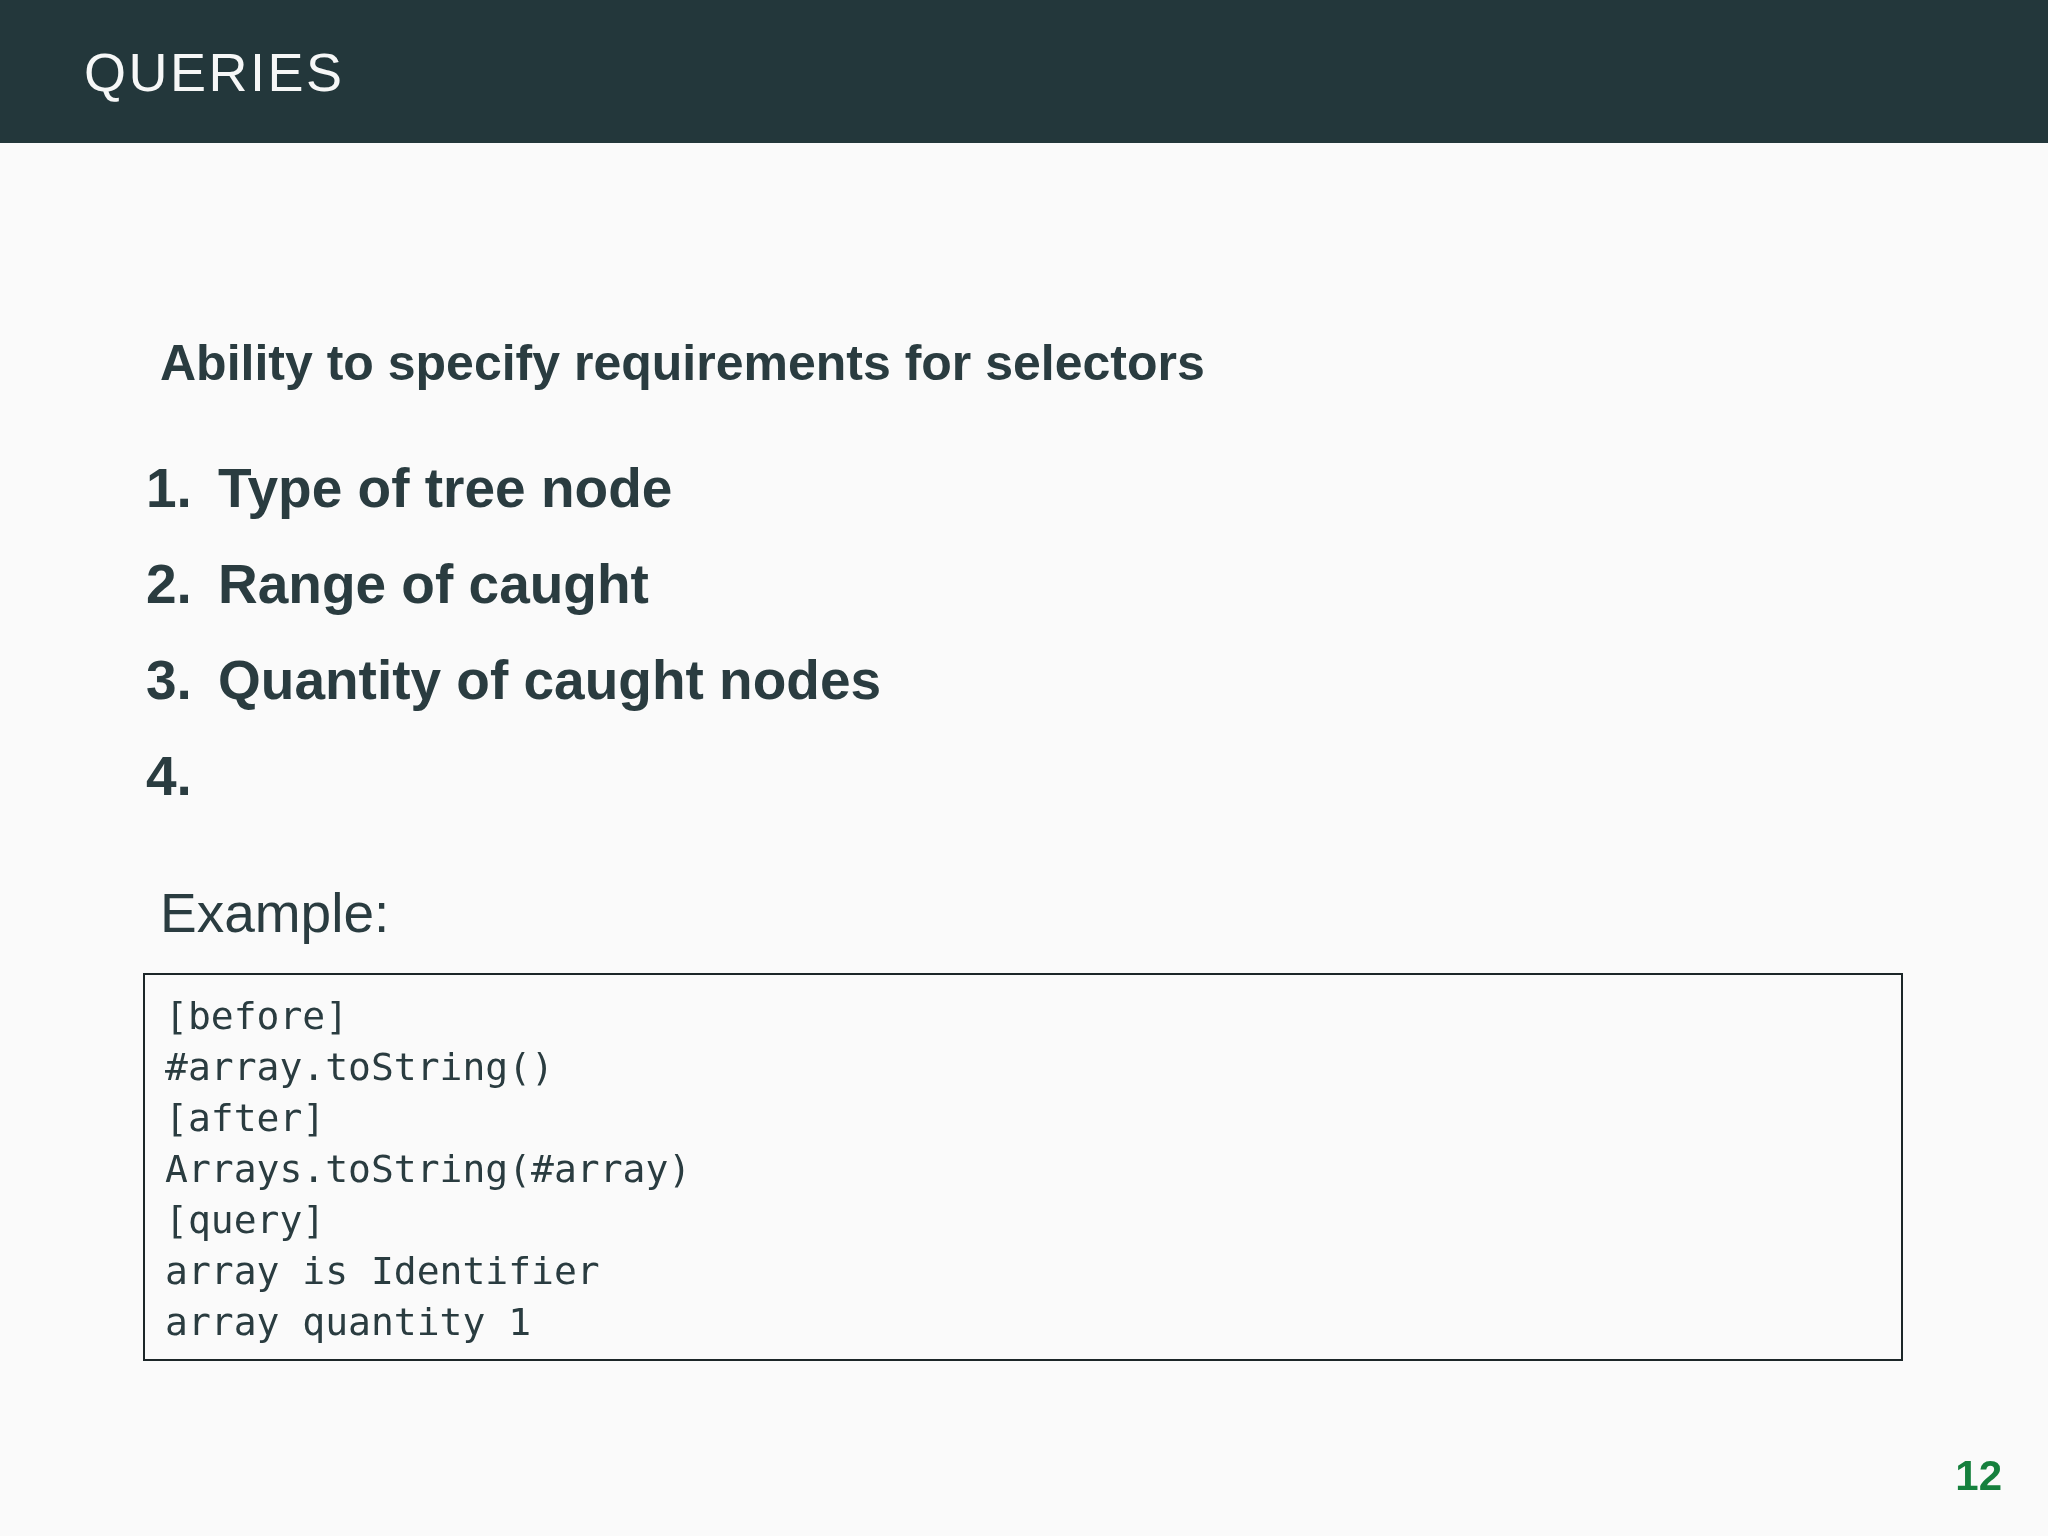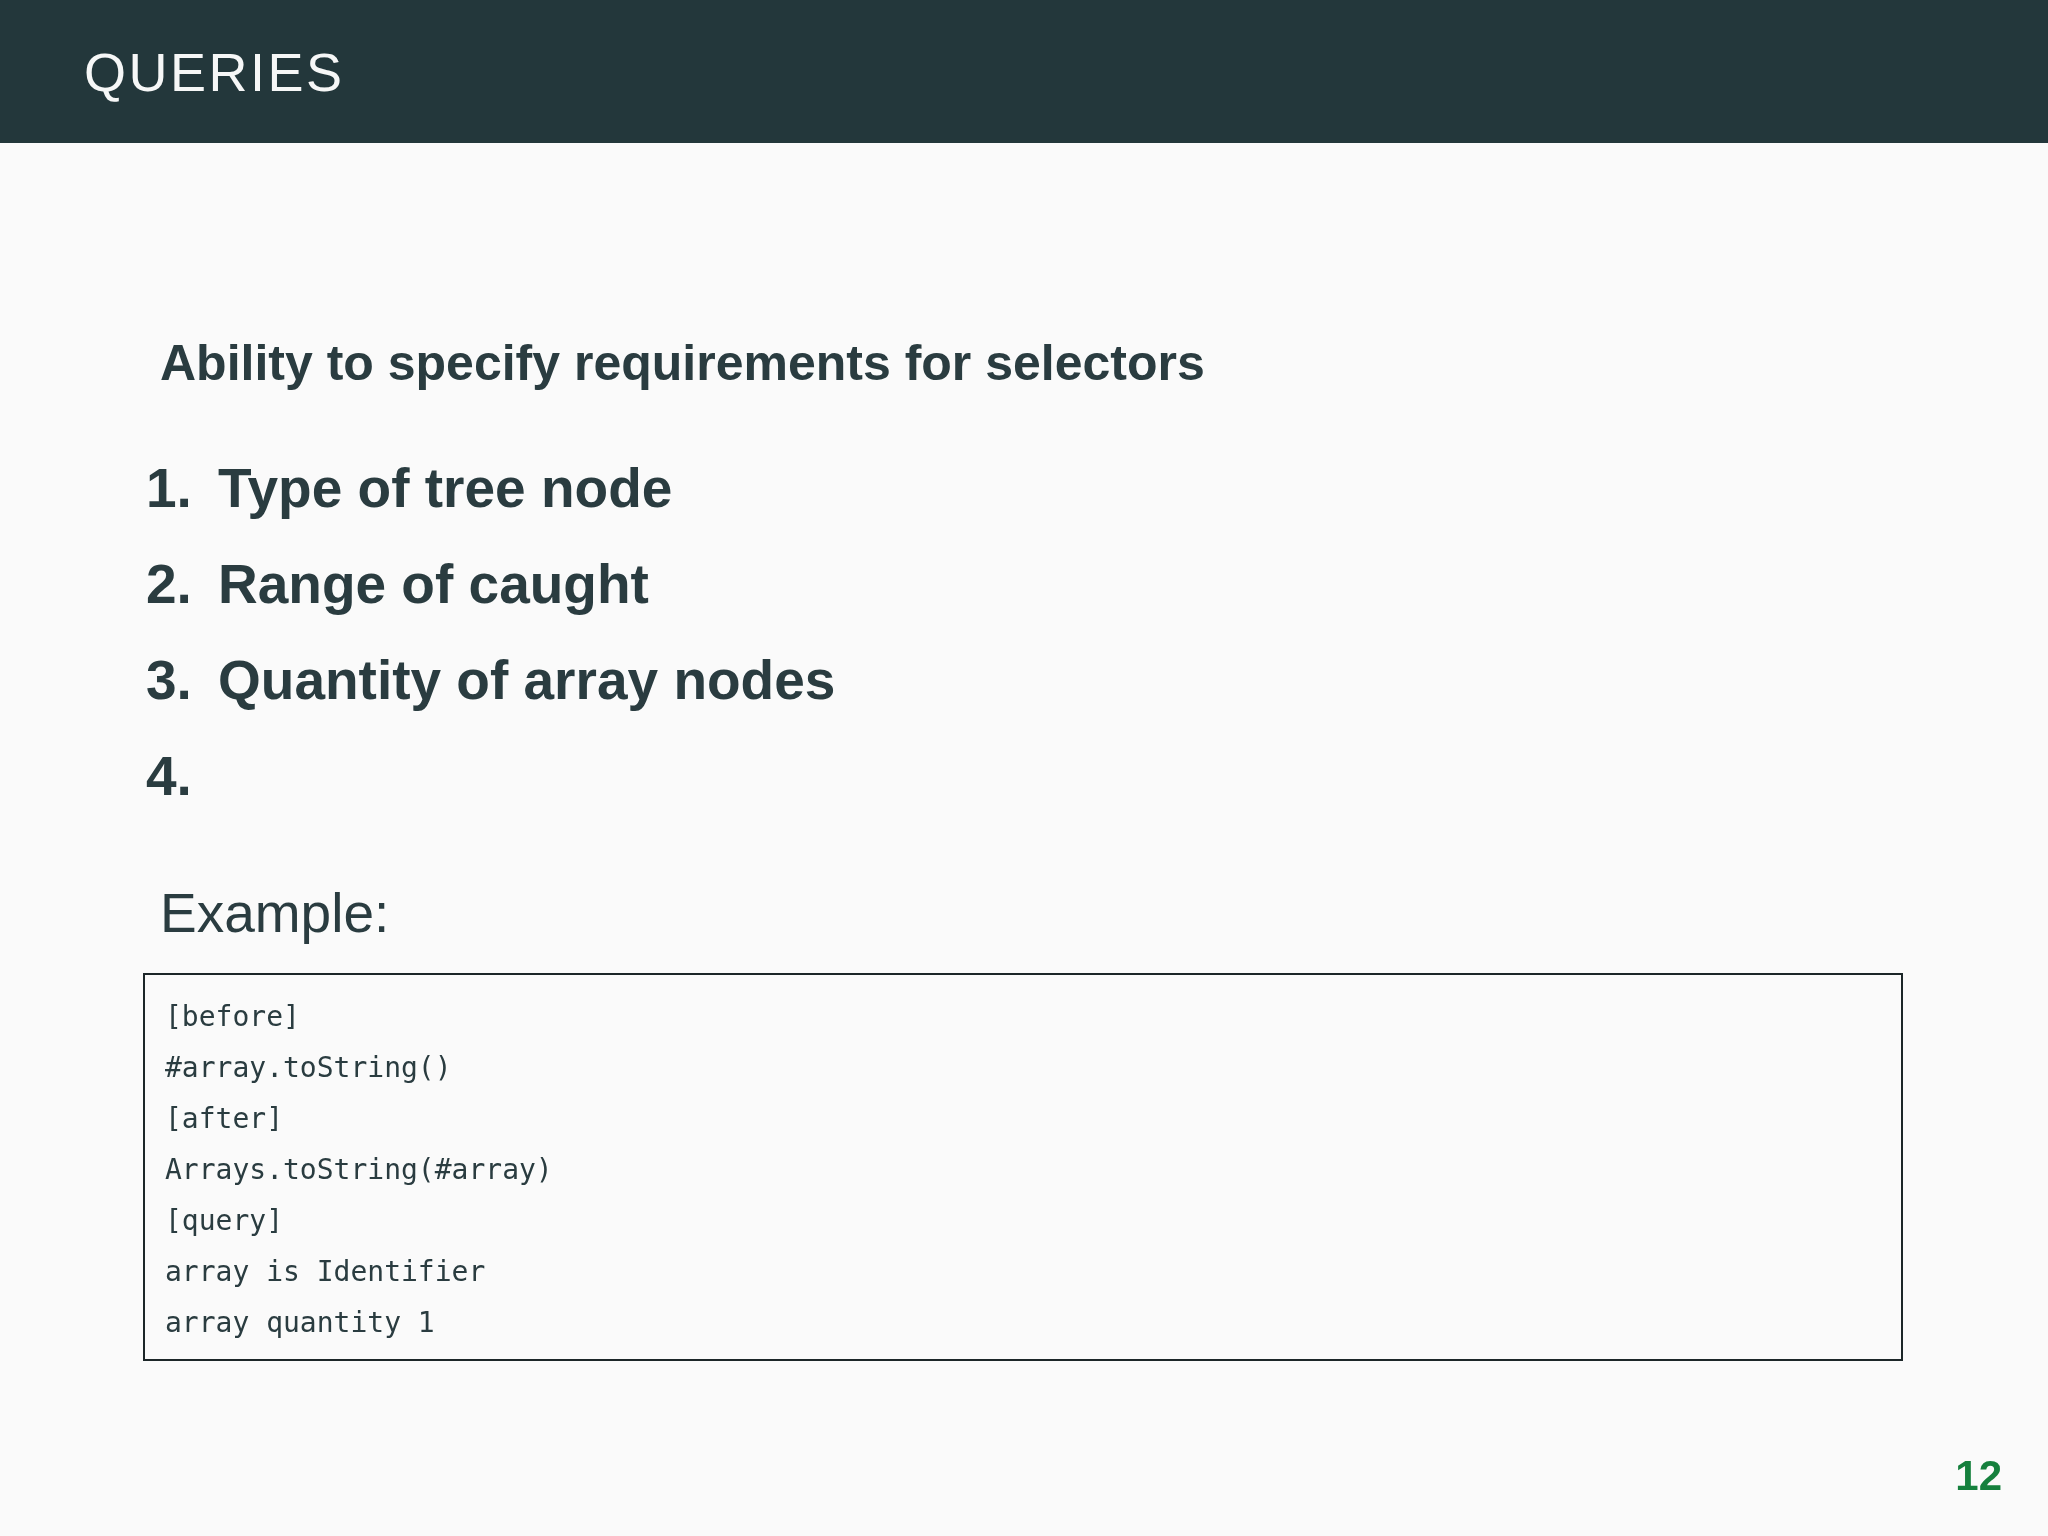--- a/index.html
+++ b/index.html
@@ -75,21 +75,21 @@
     width: 1760px;
     height: 388px;
     border: 2px solid #1c2628;
     background: #fafafa;
     box-sizing: border-box;
   }
   .code-box pre {
     margin: 0;
     padding: 16px 0 0 20px;
     font-family: "DejaVu Sans Mono", "Liberation Mono", monospace;
-    font-size: 28px;
+    font-size: 38px;
     line-height: 51px;
     color: #2a3c40;
     white-space: pre;
   }
   .page-number {
     position: absolute;
     right: 46px;
     top: 1452px;
     font-size: 42px;
     font-weight: 700;
@@ -111,21 +111,21 @@
     <div class="list-item">
       <span class="item-number">1.</span>
       <span class="item-text">Type of tree node</span>
     </div>
     <div class="list-item">
       <span class="item-number">2.</span>
       <span class="item-text">Range of caught</span>
     </div>
     <div class="list-item">
       <span class="item-number">3.</span>
-      <span class="item-text">Quantity of array nodes</span>
+      <span class="item-text">Quantity of caught nodes</span>
     </div>
     <div class="list-item">
       <span class="item-number">4.</span>
     </div>
   </div>
 
   <div class="example-label">Example:</div>
 
   <div class="code-box">
     <pre>[before]

